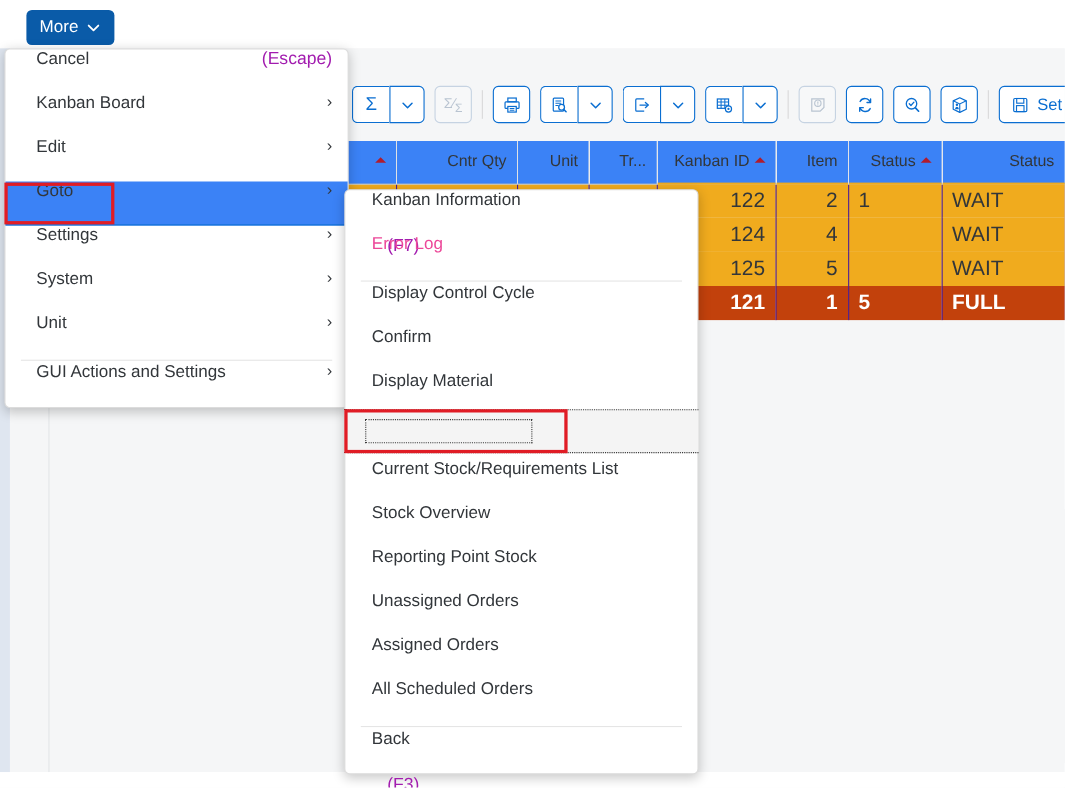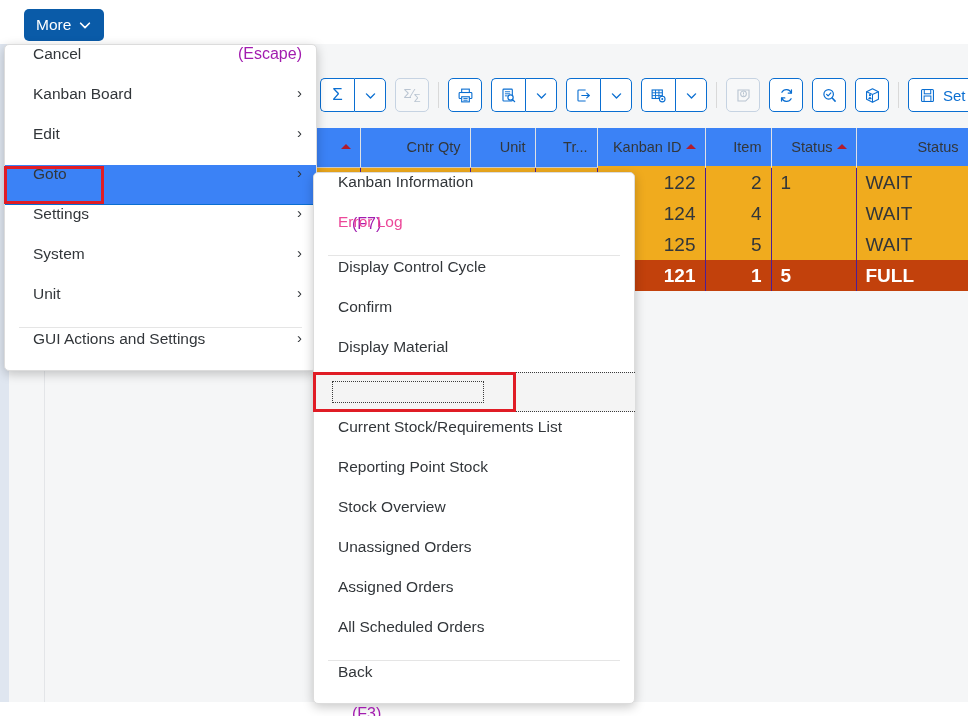--- a/index.html
+++ b/index.html
@@ -403,24 +403,24 @@
       <div class="mi">
         <span class="mi-label">Display Material</span>
       </div>
       <div class="mi">
         <span class="mi-label">Kanban Correction</span>
       </div>
       <div class="mi">
         <span class="mi-label">Current Stock/Requirements List</span>
       </div>
       <div class="mi">
+        <span class="mi-label">Stock Overview</span>
+      </div>
+      <div class="mi">
         <span class="mi-label">Reporting Point Stock</span>
-      </div>
-      <div class="mi">
-        <span class="mi-label">Stock Overview</span>
       </div>
       <div class="mi">
         <span class="mi-label">Unassigned Orders</span>
       </div>
       <div class="mi">
         <span class="mi-label">Assigned Orders</span>
       </div>
       <div class="mi">
         <span class="mi-label">All Scheduled Orders</span>
       </div>

